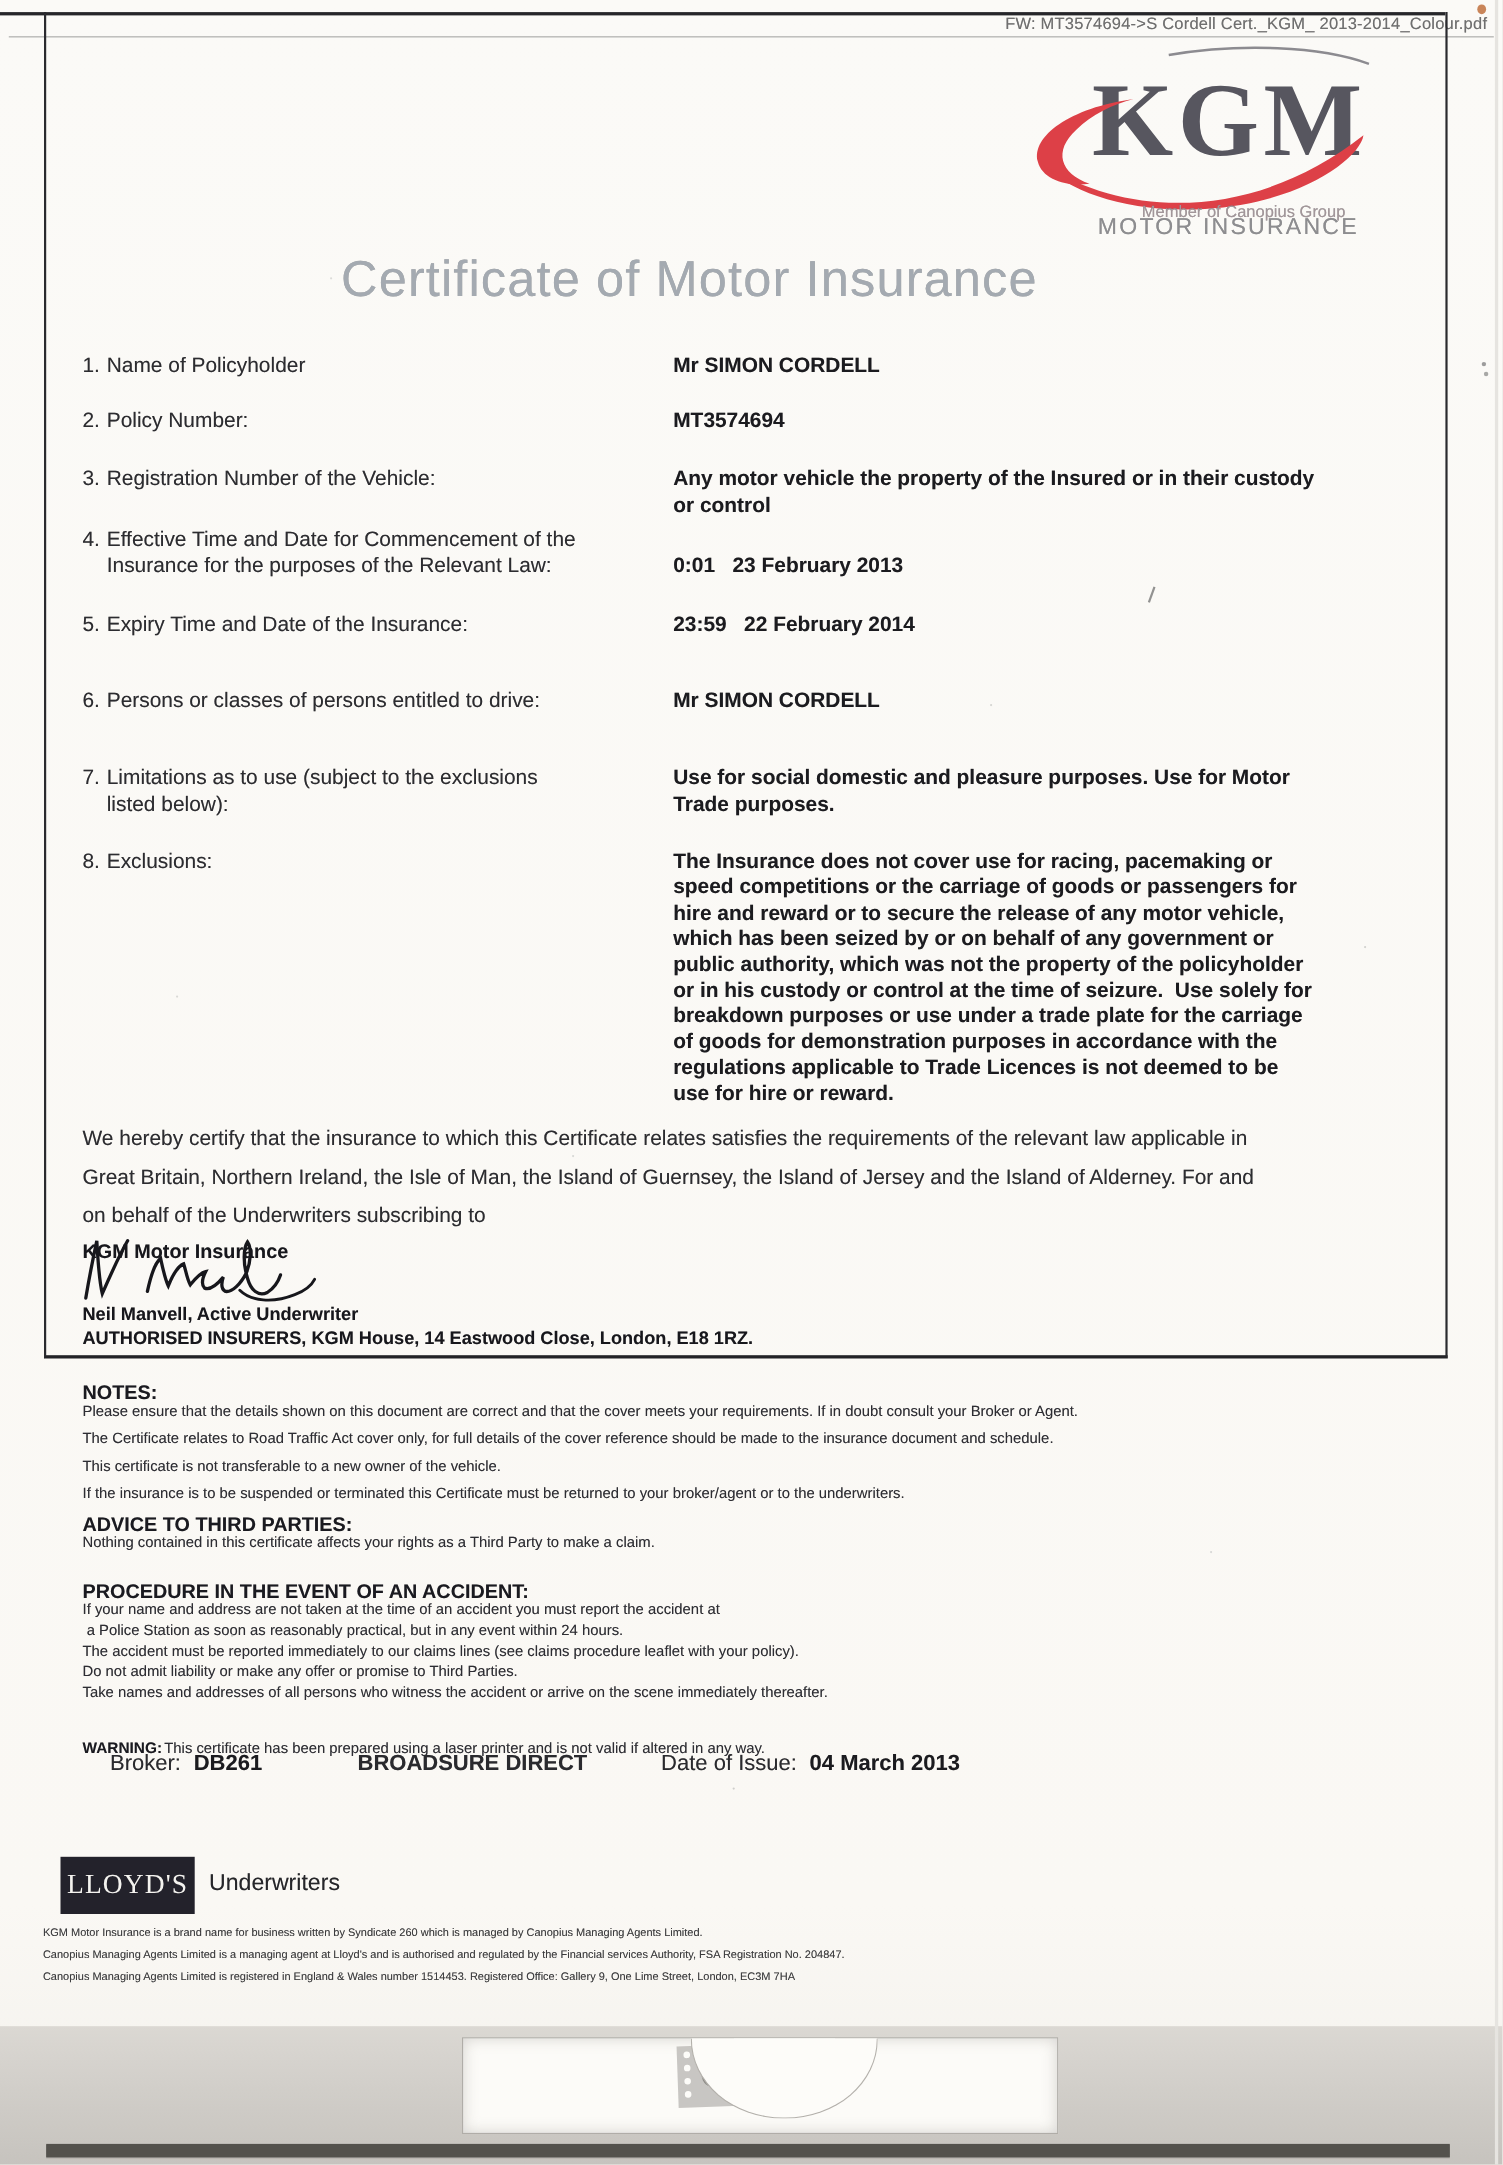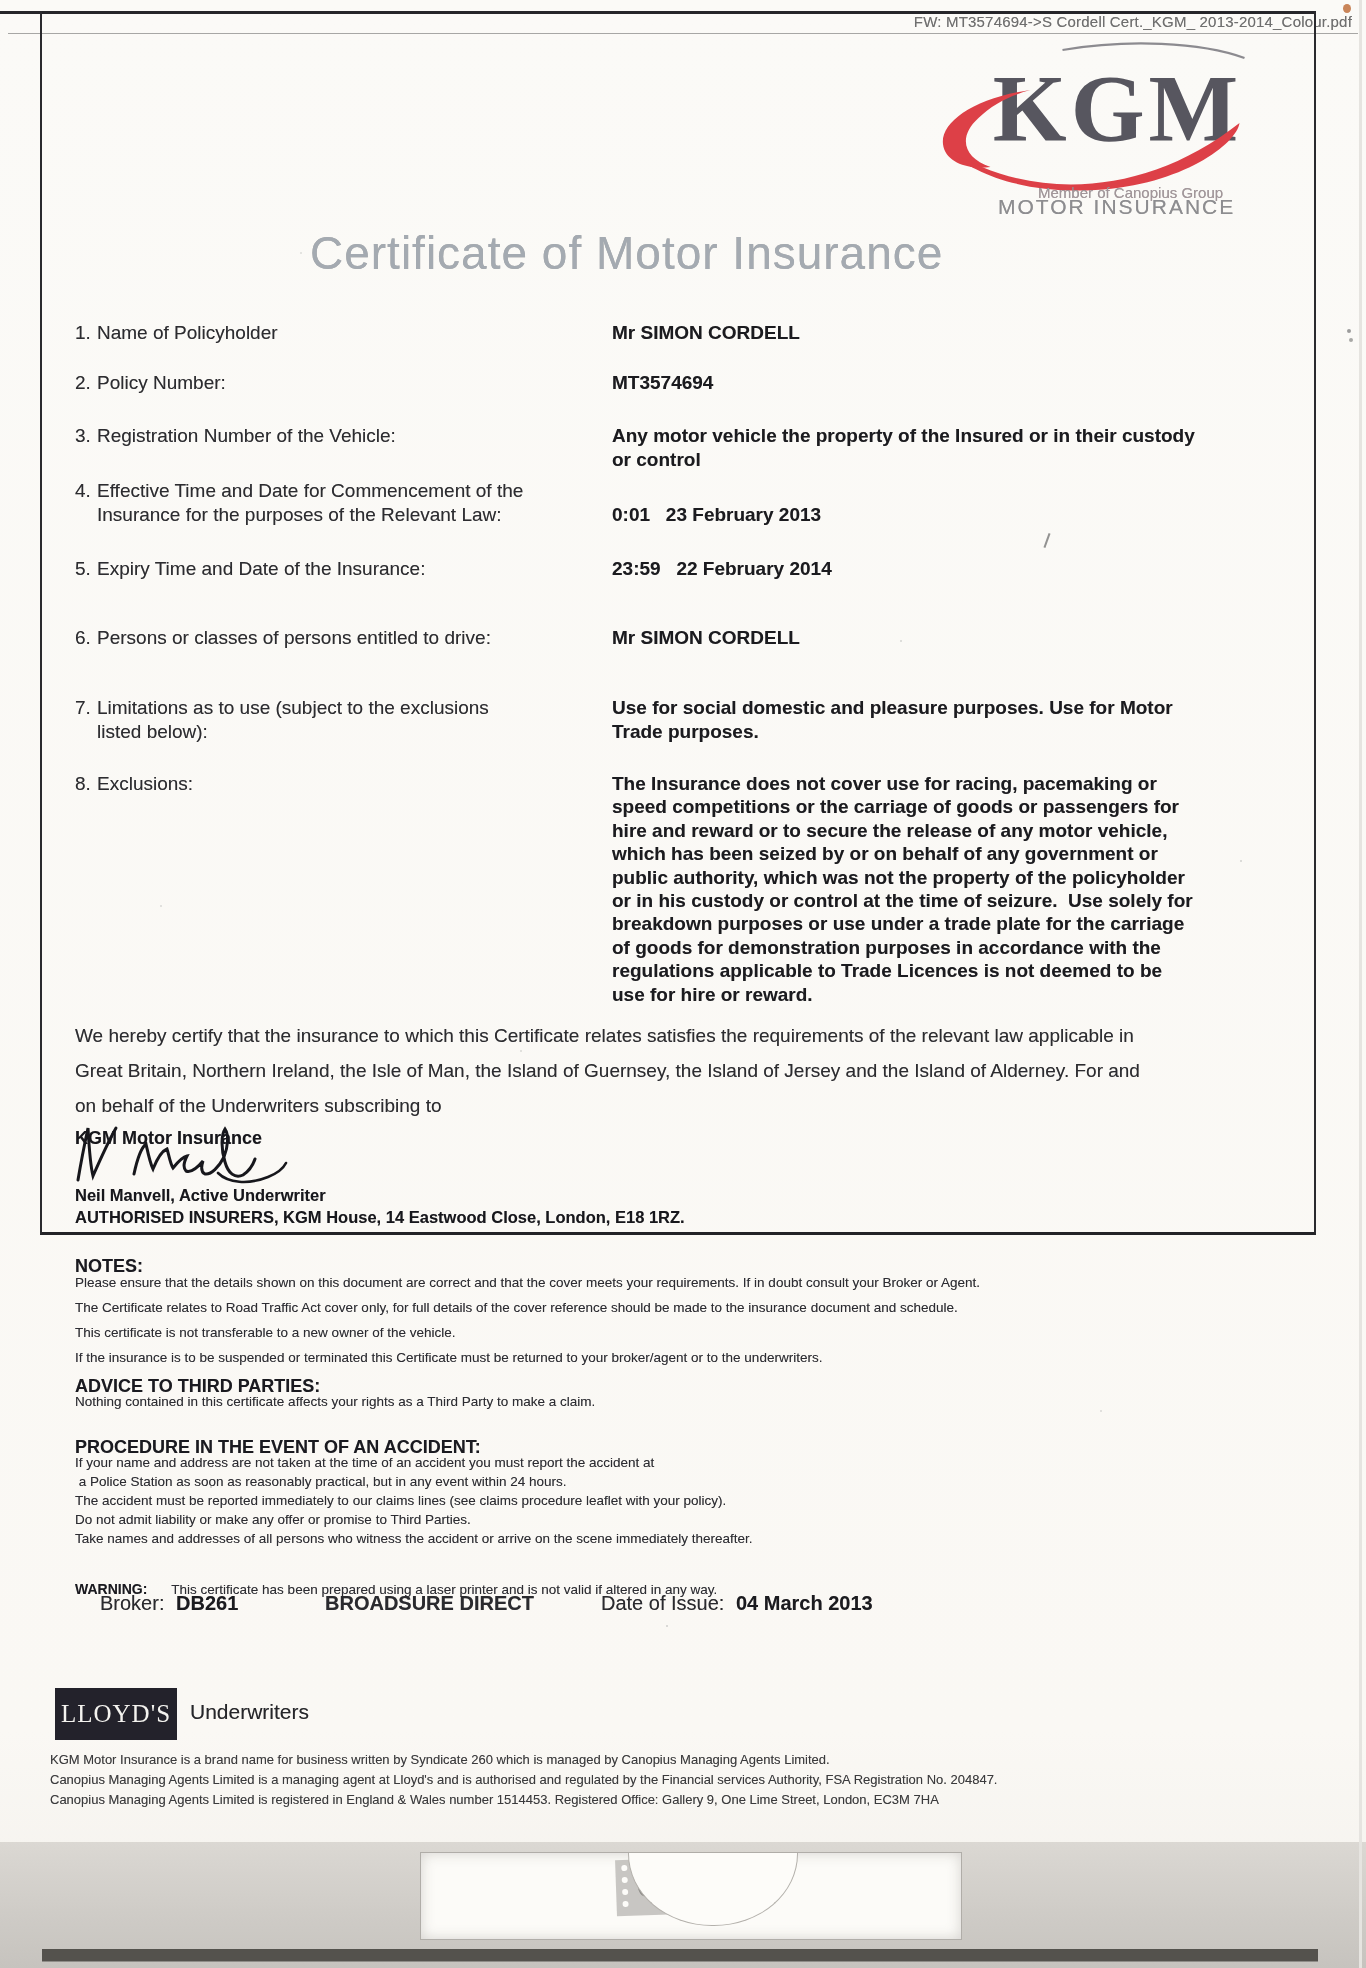--- a/index.html
+++ b/index.html
@@ -44,21 +44,21 @@
   .t-small{position:absolute;left:75px;font-size:13.5px;color:#2d2d33;white-space:pre-line;}
 
   .broker-row{position:absolute;top:1592px;font-size:20px;color:#2a2a2e;}
   .b1{left:100px;} .b2{left:325px;font-weight:bold;} .b3{left:601px;}
   .bold{font-weight:bold;color:#1b1b1f;}
 
   .lloyds-box{left:55px;top:1688px;width:122px;height:52px;background:#23222b;
               display:flex;align-items:center;justify-content:center;}
   .lloyds-box span{font-family:"Liberation Serif",serif;color:#f4f3ef;font-size:25px;letter-spacing:1px;}
   .lloyds-label{left:190px;top:1700px;font-size:21px;color:#26262a;}
-  .fine{position:absolute;left:50px;font-size:13px;color:#3b3b3d;text-align:right;}
+  .fine{position:absolute;left:39px;font-size:10px;color:#3b3b3d;text-align:right;}
 
   
   .band{left:0;top:1842px;width:1366px;height:126px;
         background:linear-gradient(180deg,#dbd8d3 0%,#cfccc7 55%,#c6c3be 100%);}
   .tray{left:420px;top:1852px;width:540px;height:86px;background:#fcfbf8;
         border:1px solid #b0ada8;box-shadow:inset 0 0 14px rgba(110,108,102,.28);}
   .dome{left:628px;top:1853px;width:168px;height:72px;background:#fdfcf9;
         border:1px solid #b3b0ab;border-top:none;
         border-radius:0 0 84px 84px / 0 0 72px 72px;}
   .film{left:612px;top:1857px;transform:rotate(-2deg);}
@@ -179,21 +179,21 @@
   <div class="t-small scan" style="top:1394px">Nothing contained in this certificate affects your rights as a Third Party to make a claim.</div>
 
   <div class="h-small scan" style="top:1437px">PROCEDURE IN THE EVENT OF AN ACCIDENT:</div>
   <div class="t-small scan" style="top:1455px">If your name and address are not taken at the time of an accident you must report the accident at</div>
   <div class="t-small scan" style="top:1474px">&nbsp;a Police Station as soon as reasonably practical, but in any event within 24 hours.</div>
   <div class="t-small scan" style="top:1493px">The accident must be reported immediately to our claims lines (see claims procedure leaflet with your policy).</div>
   <div class="t-small scan" style="top:1512px">Do not admit liability or make any offer or promise to Third Parties.</div>
   <div class="t-small scan" style="top:1531px">Take names and addresses of all persons who witness the accident or arrive on the scene immediately thereafter.</div>
 
   <div class="t-small scan" style="top:1566px">
-    <span style="font-weight:bold;font-size:14px;color:#1a1a20;margin-right:24px">WARNING:</span><span>This certificate has been prepared using a laser printer and is not valid if altered in any way.</span>
+    <span style="font-weight:bold;font-size:14px;color:#1a1a20;margin-right:2px">WARNING:</span><span>This certificate has been prepared using a laser printer and is not valid if altered in any way.</span>
   </div>
 
   <div class="broker-row b1 scan">
     <span>Broker:</span>
     <span class="bold" style="margin-left:6px">DB261</span>
   </div>
   <div class="broker-row b2 scan">BROADSURE DIRECT</div>
   <div class="broker-row b3 scan">
     <span>Date of Issue:</span>
     <span class="bold" style="margin-left:6px">04 March 2013</span>

